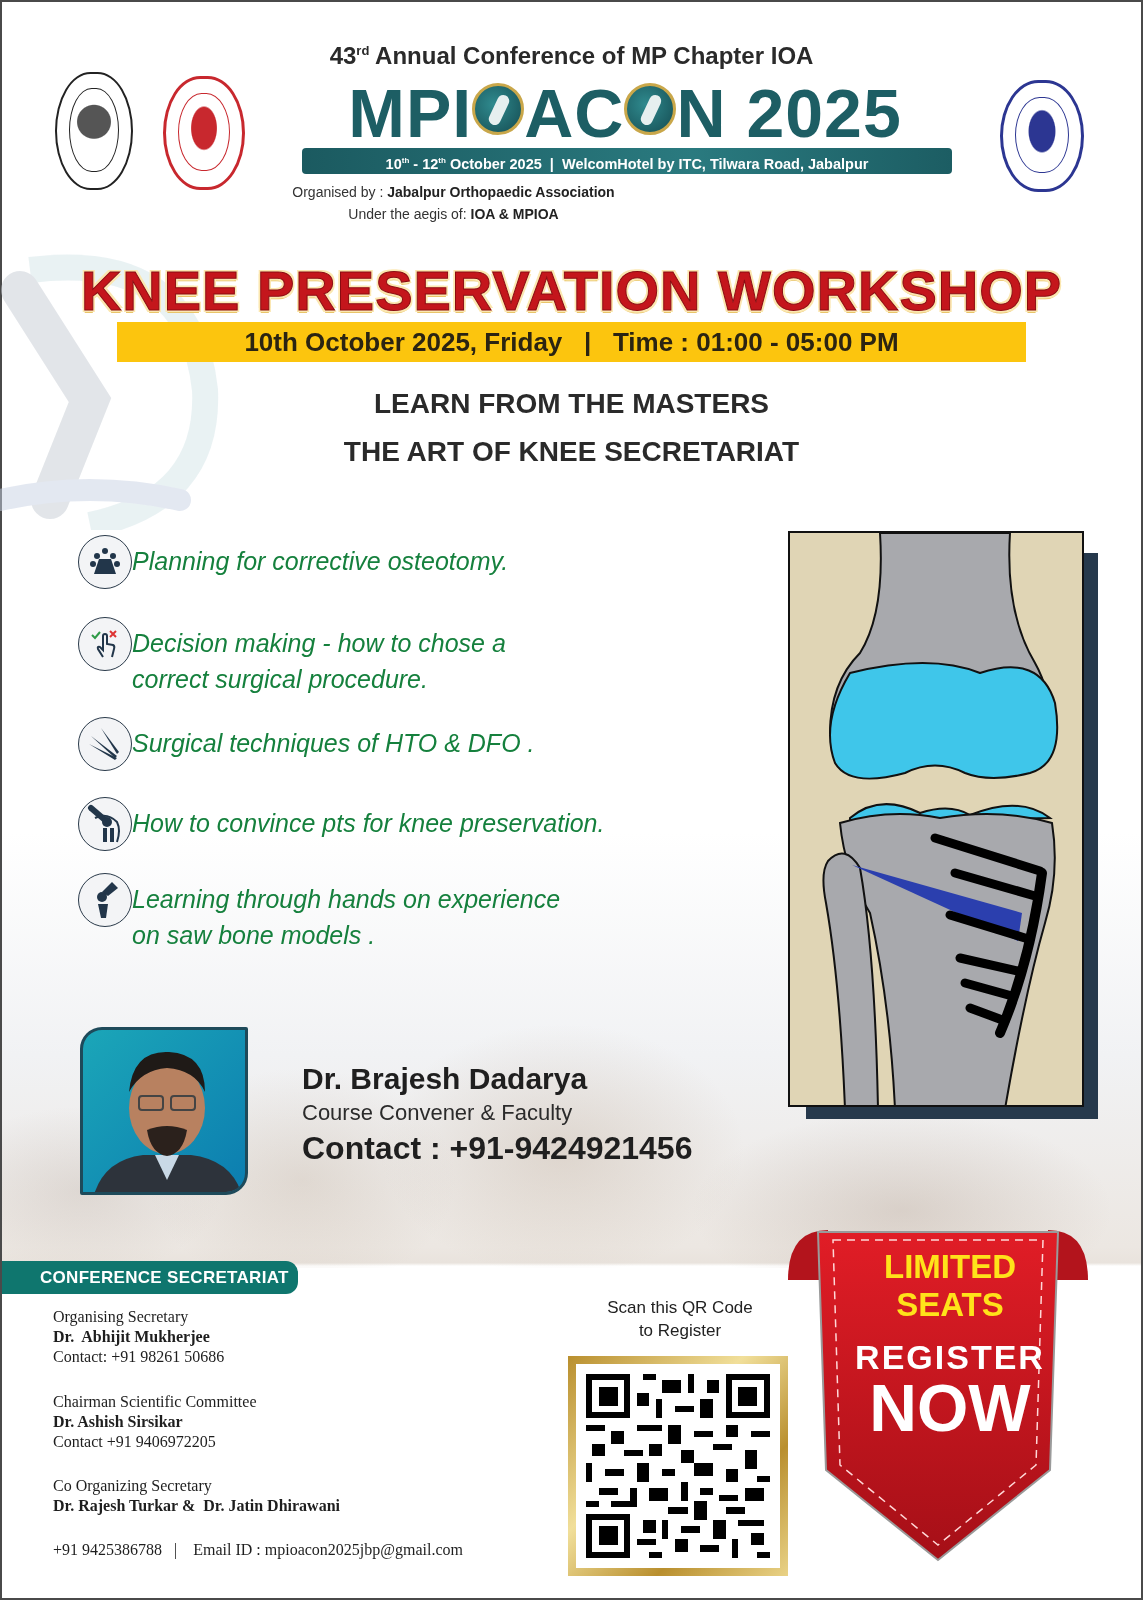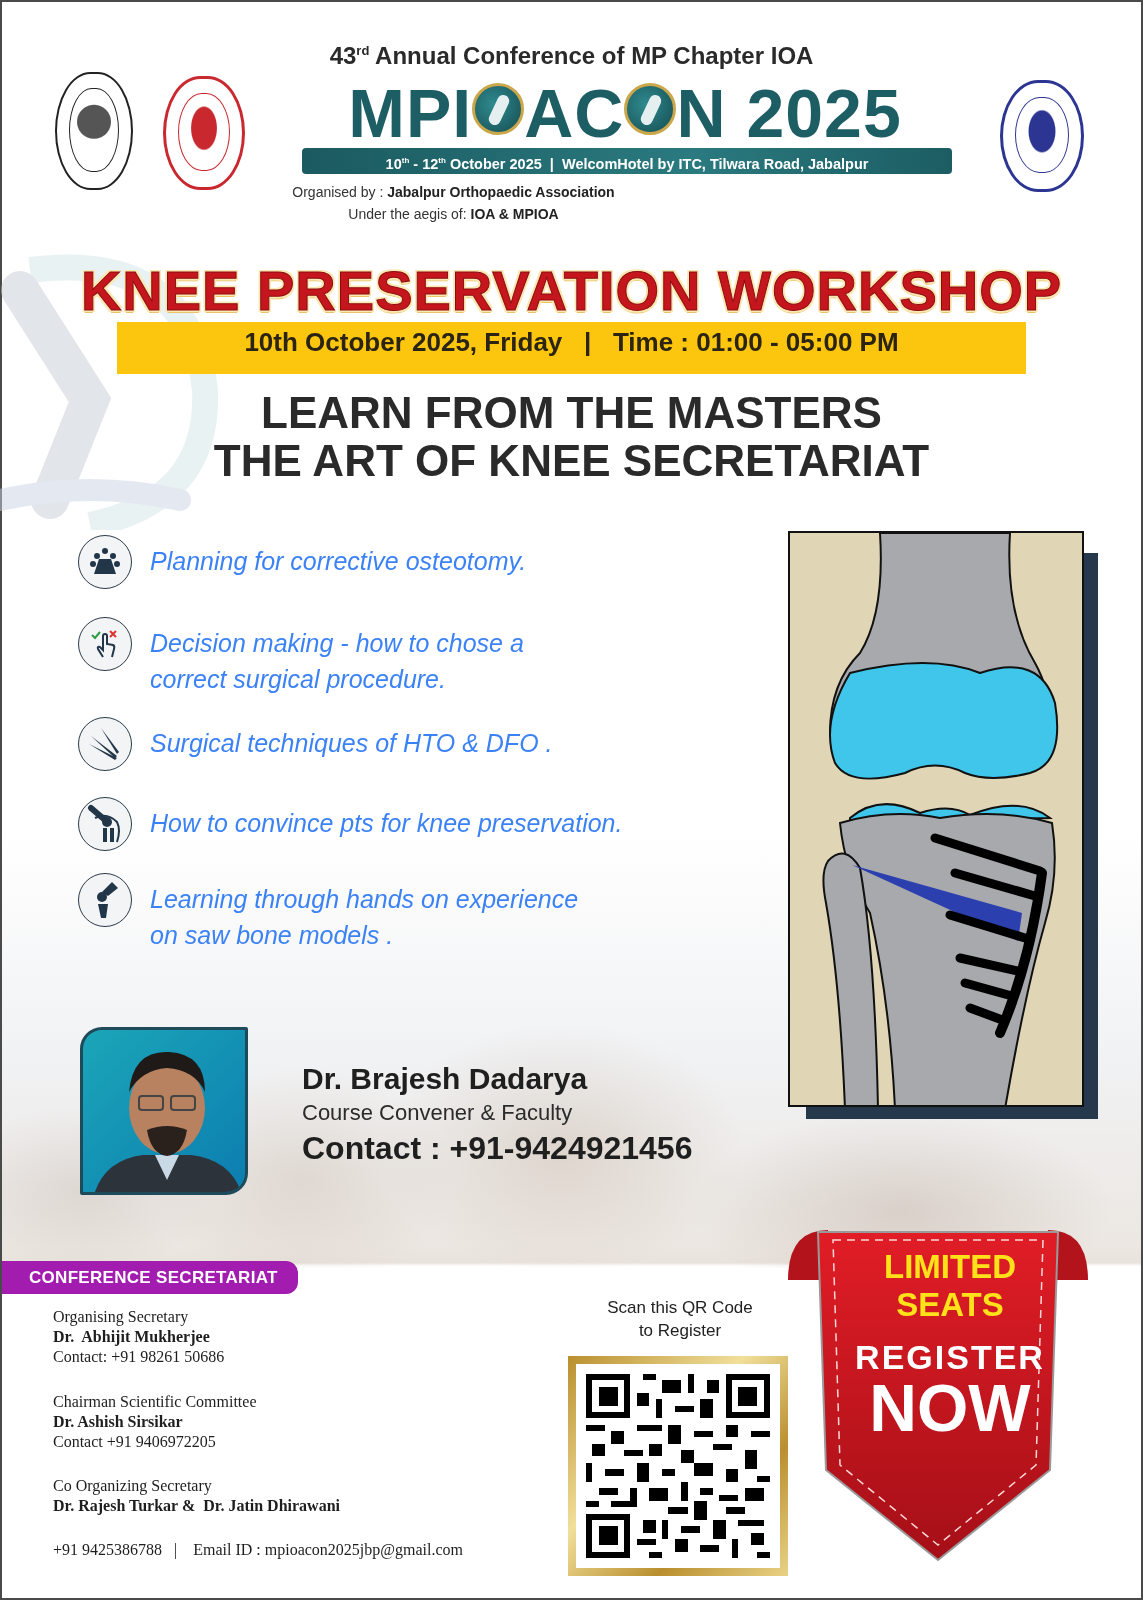--- a/index.html
+++ b/index.html
@@ -36,41 +36,41 @@
   .logo-ioa-blue { left: 1000px; top: 80px; width: 84px; height: 112px; border: 3px solid #2c3692; background: #fff; }
   .logo .inner { position: absolute; left: 12px; right: 12px; top: 14px; bottom: 16px; border-radius: 50% / 55%; }
   .logo-jbp .inner { border: 1.5px solid #222; background: radial-gradient(circle at 50% 40%, #555 0 30%, #fff 32%); }
   .logo-ioa-red .inner { border: 1.5px solid #c8282e; background: radial-gradient(ellipse at 50% 45%, #c8282e 0 35%, #fff 38%); }
   .logo-ioa-blue .inner { border: 1.5px solid #2c3692; background: radial-gradient(ellipse at 50% 45%, #2c3692 0 35%, #fff 38%); }
 
   
   .ws-title { left: 0; width: 1143px; top: 258px; text-align: center; font-weight: 900; font-size: 56px; color: #c4161c;
      letter-spacing: 1px; -webkit-text-stroke: 1px #8a0c10;
      text-shadow: 0 0 0 #fff, 2px 2px 0 #fbe7b0, -2px -2px 0 #fbe7b0, 2px -2px 0 #fbe7b0, -2px 2px 0 #fbe7b0, 0 3px 0 #e8c56a; }
-  .ws-date { left: 117px; width: 909px; top: 322px; height: 52px; background: #fcc50e; text-align: center; line-height: 40px; font-weight: 700; font-size: 26px; color: #2b2412; }
-  .tagline { left: 0; width: 1143px; text-align: center; font-weight: 700; font-size: 44px; color: #2a2a2a; }
+  .ws-date { left: 117px; width: 909px; top: 322px; height: 40px; background: #fcc50e; text-align: center; line-height: 40px; font-weight: 700; font-size: 26px; color: #2b2412; }
+  .tagline { left: 0; width: 1143px; text-align: center; font-weight: 700; font-size: 28px; color: #2a2a2a; }
 
   
   .bullet { left: 78px; width: 680px; display: flex; align-items: flex-start; }
   .bullet .ic { width: 54px; height: 54px; border-radius: 50%; border: 1.5px solid #2a3a4a; background: #f3f4f6; flex: 0 0 54px; display: flex; align-items: center; justify-content: center; }
-  .bullet .txt { margin-left: 18px; font-style: italic; font-size: 25px; line-height: 36px; color: #3b82f6; padding-top: 8px; }
+  .bullet .txt { margin-left: 0; font-style: italic; font-size: 25px; line-height: 36px; color: #15803d; padding-top: 8px; }
 
   
   .knee-shadow { left: 806px; top: 553px; width: 292px; height: 566px; background: #26394c; }
   .knee { left: 788px; top: 531px; width: 296px; height: 576px; background: #e0d5b5; border: 2px solid #111; overflow: hidden; }
 
   
   .photo { left: 80px; top: 1027px; width: 168px; height: 168px; border: 3px solid #1e4a5a; border-radius: 22px 2px 22px 2px; overflow: hidden;
     background: linear-gradient(135deg, #1ba6b8, #0c7db0); }
   .fac-name { left: 302px; top: 1062px; font-weight: 700; font-size: 30px; color: #1f1f1f; }
   .fac-role { left: 302px; top: 1100px; font-size: 22px; color: #2b2b2b; }
   .fac-contact { left: 302px; top: 1130px; font-weight: 700; font-size: 32px; color: #1f1f1f; }
 
   
-  .sec-head { left: 2px; top: 1261px; width: 296px; height: 33px; background: #a21caf; border-radius: 0 12px 12px 0; color: #fff; font-weight: 700; font-size: 17px; line-height: 33px; padding-left: 27px; letter-spacing: 0.3px; }
+  .sec-head { left: 2px; top: 1261px; width: 296px; height: 33px; background: #0f766e; border-radius: 0 12px 12px 0; color: #fff; font-weight: 700; font-size: 17px; line-height: 33px; padding-left: 38px; letter-spacing: 0.3px; }
   .sec-block { left: 40px; font-family: "Liberation Serif", serif; font-size: 16px; line-height: 20px; color: #1e1e1e; margin-left: 13px; }
   .sec-block b { font-weight: 700; }
 
   
   .qr-cap { left: 570px; width: 220px; top: 1296px; text-align: center; font-size: 17px; line-height: 23px; color: #222; }
   .qr-frame { left: 568px; top: 1356px; width: 220px; height: 220px; padding: 8px; background: linear-gradient(135deg, #b98f2e, #f1df9a 40%, #b98f2e 70%, #e9d286); }
   .qr-inner { width: 100%; height: 100%; background: #fff; padding: 10px; }
 
   
   .ribbon { left: 788px; top: 1220px; width: 300px; height: 345px; }

